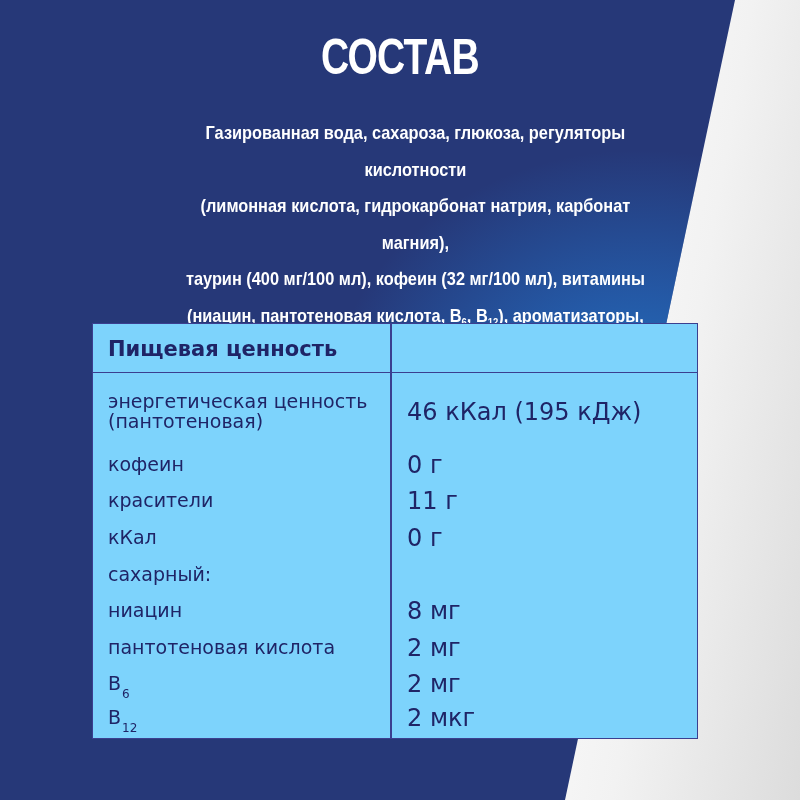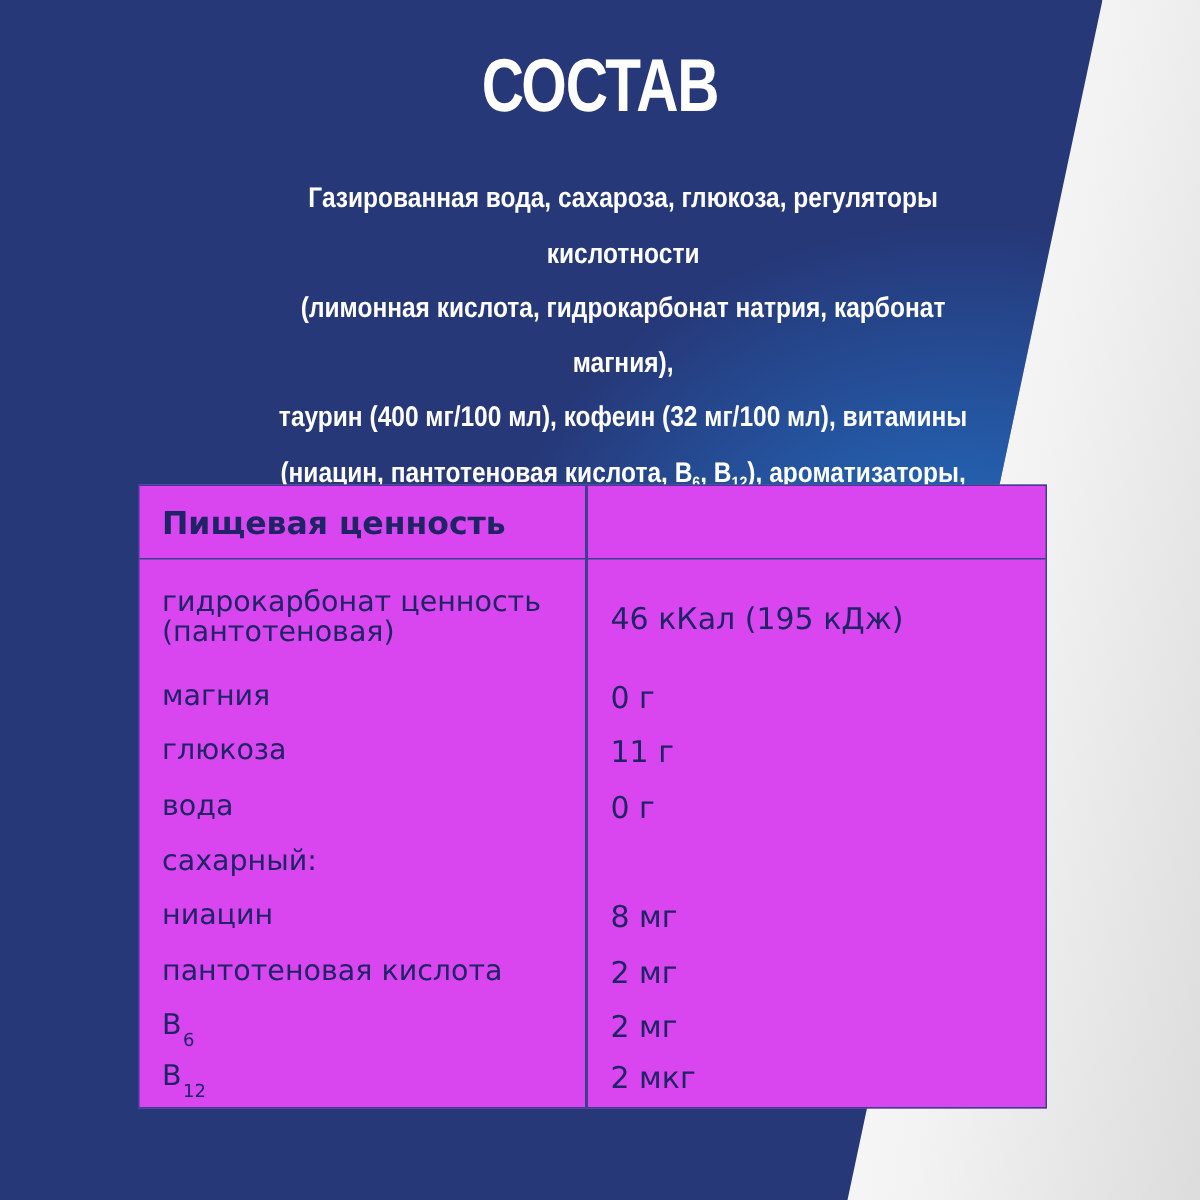--- a/index.html
+++ b/index.html
@@ -11,28 +11,28 @@
       radial-gradient(ellipse 420px 360px at 640px 420px, rgba(35,120,200,0.95) 0%, rgba(35,110,195,0.6) 35%, rgba(38,56,120,0) 75%),
       linear-gradient(180deg, #263878 0%, #263878 100%);
   }
   .title { position:absolute; left:0; width:800px; top:28px; text-align:center; color:#ffffff;
     font-family:"Liberation Sans", sans-serif; font-weight:bold; font-size:50px; letter-spacing:-1px;
     transform: scaleX(0.78); transform-origin:400px 0; }
   .composition { position:absolute; left:110px; width:580px; top:115px; text-align:center; color:#ffffff;
     font-family:"Liberation Sans", sans-serif; font-weight:bold; font-size:19px; line-height:36.5px;
     transform: scaleX(0.86); transform-origin:400px 0; }
   .composition sub { font-size:11px; vertical-align:-4px; line-height:0; }
-  .table { position:absolute; left:92px; top:323px; width:606px; height:416px; background:#d946ef;
+  .table { position:absolute; left:92px; top:323px; width:606px; height:416px; background:#7dd3fc;
     border:1.5px solid #3b3f8f; box-sizing:border-box; color:#1f2466; }
   .table .divider { position:absolute; left:297px; top:0; bottom:0; width:1.5px; background:#3b3f8f; }
   .table .header { position:absolute; left:0; right:0; top:0; height:48px; border-bottom:1.5px solid #3b3f8f; }
   .hcell { position:absolute; top:13px; font-weight:bold; font-size:21px; }
   .row { position:absolute; left:0; right:0; }
   .lbl { position:absolute; left:15px; font-size:19px; line-height:20px; }
-  .val { position:absolute; left:314px; font-size:20px; line-height:22px; }
+  .val { position:absolute; left:314px; font-size:24px; line-height:22px; }
   .lbl sub { font-size:12px; vertical-align:-8px; line-height:0; margin-left:1px; }
 </style>
 </head>
 <body>
 
 <div class="bg-white"></div>
 <div class="bg-blue"></div>
 
 <div class="title">СОСТАВ</div>
 
@@ -44,34 +44,34 @@
   <div>красители (сахарный колер I простой, рибофлавин)</div>
 </div>
 
 <div class="table">
   <div class="divider"></div>
   <div class="header">
     <span class="hcell" style="left:15px">Пищевая ценность</span>
   </div>
 
   <div class="row" style="top:67px">
-    <span class="lbl" style="top:0">гидрокарбонат ценность</span>
+    <span class="lbl" style="top:0">энергетическая ценность</span>
     <span class="lbl" style="top:20px">(пантотеновая)</span>
     <span class="val" style="top:10px">46 кКал (195 кДж)</span>
   </div>
   <div class="row" style="top:130px">
-    <span class="lbl">магния</span>
+    <span class="lbl">кофеин</span>
     <span class="val">0 г</span>
   </div>
   <div class="row" style="top:166px">
-    <span class="lbl">глюкоза</span>
+    <span class="lbl">красители</span>
     <span class="val">11 г</span>
   </div>
   <div class="row" style="top:203px">
-    <span class="lbl">вода</span>
+    <span class="lbl">кКал</span>
     <span class="val">0 г</span>
   </div>
   <div class="row" style="top:240px">
     <span class="lbl">сахарный:</span>
     <span class="val"></span>
   </div>
   <div class="row" style="top:276px">
     <span class="lbl">ниацин</span>
     <span class="val">8 мг</span>
   </div>

